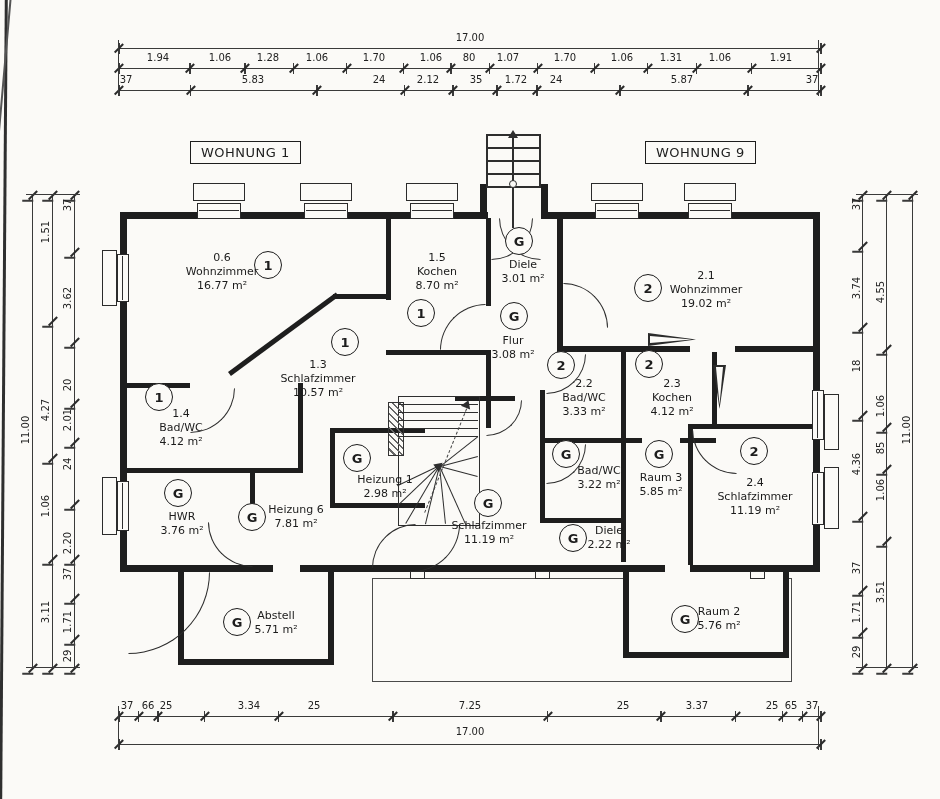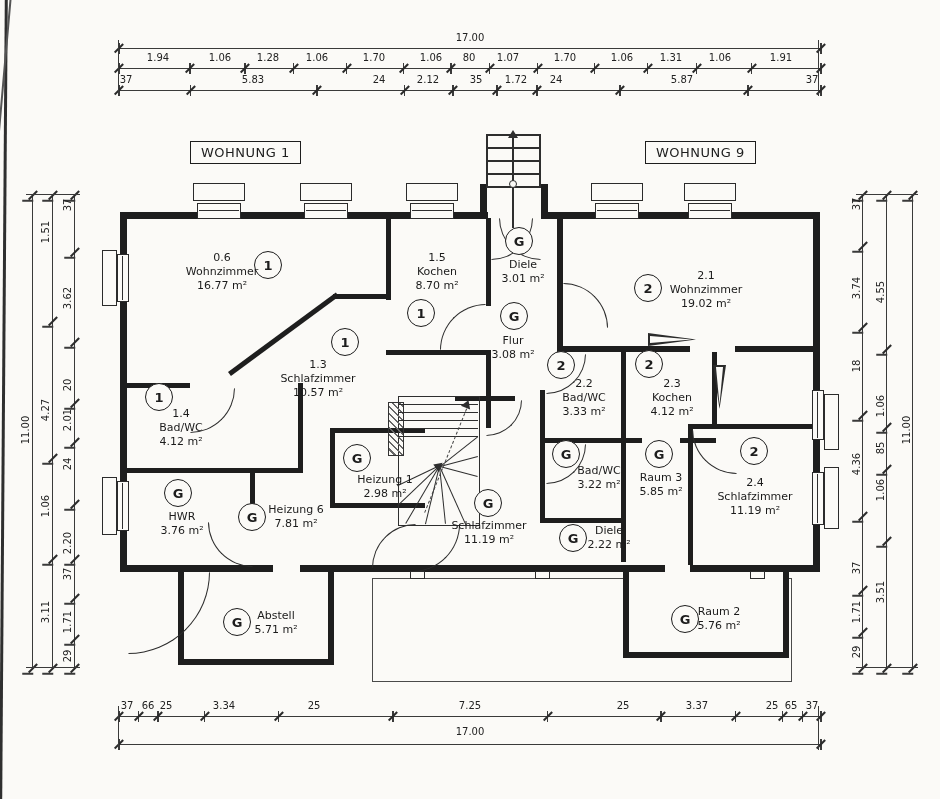--- a/index.html
+++ b/index.html
@@ -357,21 +357,21 @@
     <div class="slash" style="left: 734.5px; top: 710px;"></div>
     <div class="tick" style="left: 781.5px; top: 711px;"></div>
     <div class="slash" style="left: 781.5px; top: 710px;"></div>
     <div class="tick" style="left: 801.5px; top: 711px;"></div>
     <div class="slash" style="left: 801.5px; top: 710px;"></div>
     <div class="tick" style="left: 820px; top: 711px;"></div>
     <div class="slash" style="left: 820px; top: 710px;"></div>
     <div class="dimlbl" style="left: 127px; top: 705px;">37</div>
     <div class="dimlbl" style="left: 148px; top: 705px;">66</div>
     <div class="dimlbl" style="left: 166px; top: 705px;">25</div>
-    <div class="dimlbl" style="left: 224px; top: 705px;">3.34</div>
+    <div class="dimlbl" style="left: 249px; top: 705px;">3.34</div>
     <div class="dimlbl" style="left: 314px; top: 705px;">25</div>
     <div class="dimlbl" style="left: 470px; top: 705px;">7.25</div>
     <div class="dimlbl" style="left: 623px; top: 705px;">25</div>
     <div class="dimlbl" style="left: 697px; top: 705px;">3.37</div>
     <div class="dimlbl" style="left: 772px; top: 705px;">25</div>
     <div class="dimlbl" style="left: 791px; top: 705px;">65</div>
     <div class="dimlbl" style="left: 812px; top: 705px;">37</div>
     <div class="dimline" style="left: 118px; top: 744px; width: 702px; height: 1.2px;"></div>
     <div class="tick" style="left: 118px; top: 739px;"></div>
     <div class="slash" style="left: 118px; top: 738px;"></div>

